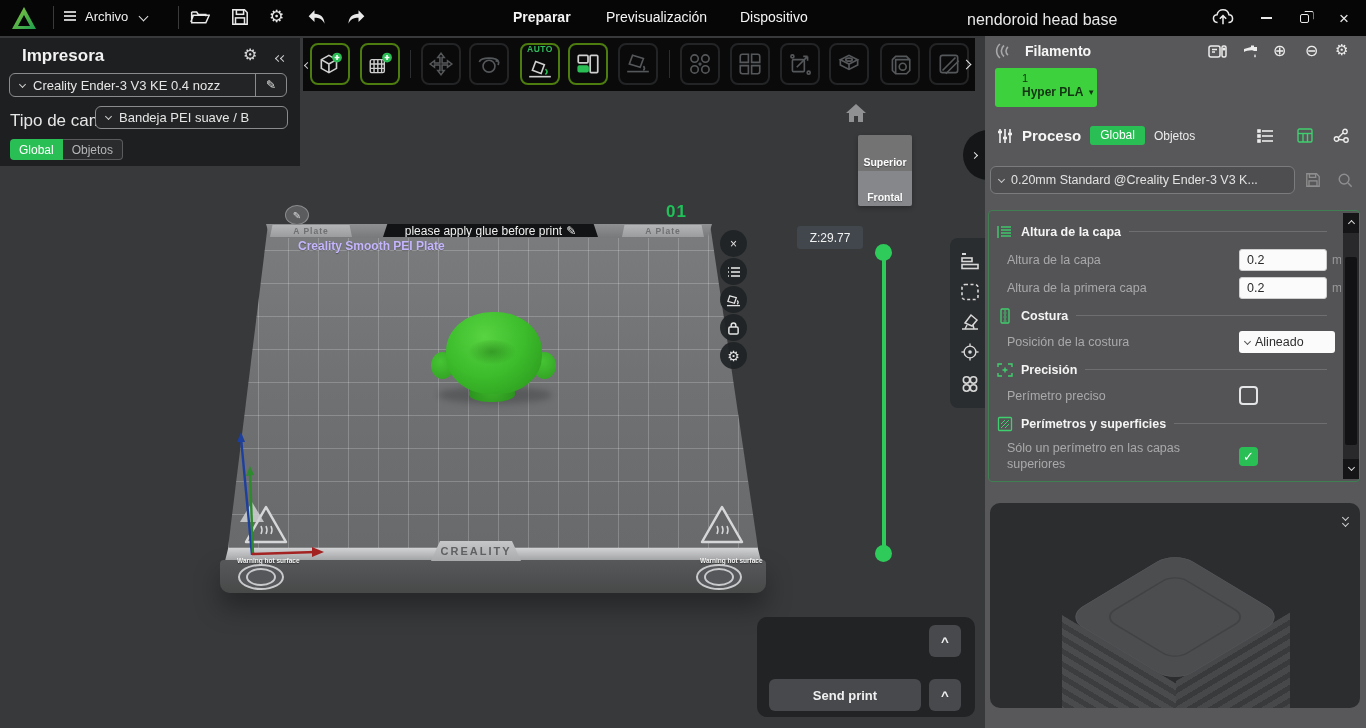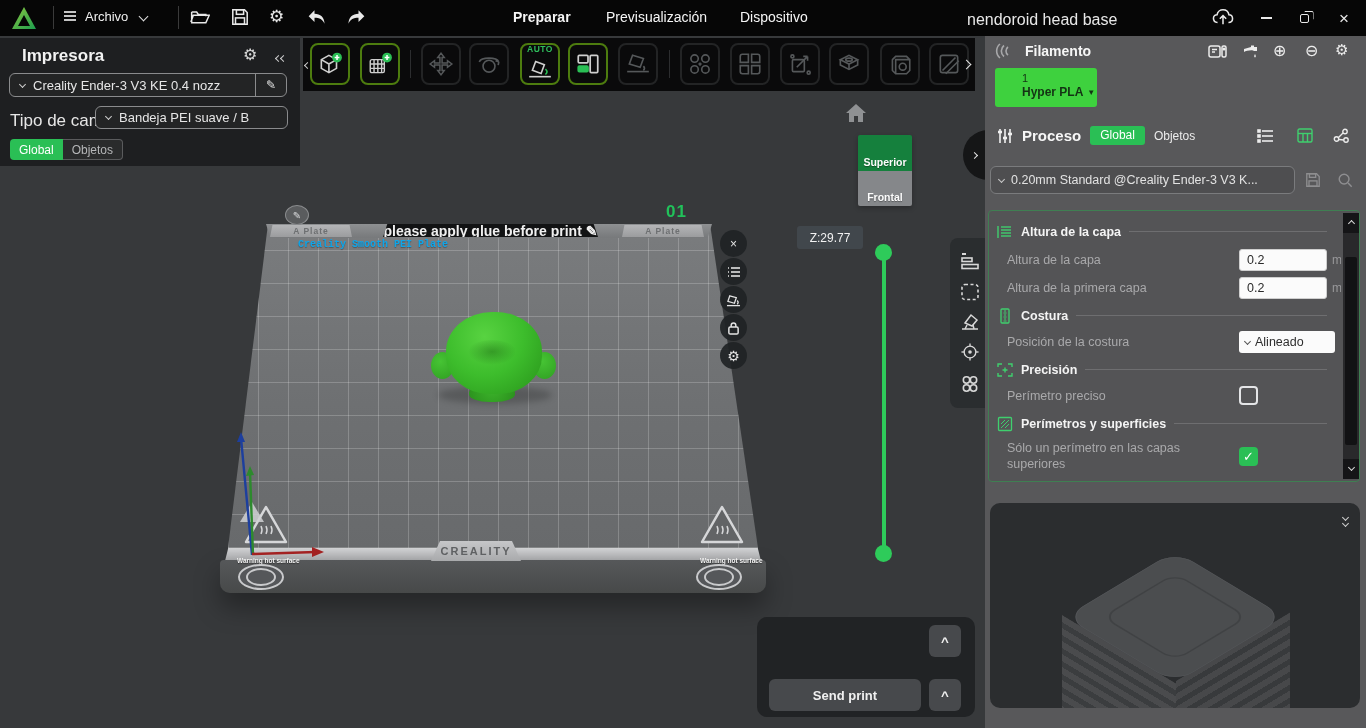--- a/index.html
+++ b/index.html
@@ -49,22 +49,22 @@
 
   .plate-surface { left:228px; top:226px; width:530px; height:322px;
     clip-path:polygon(7.5% 0,91% 0,100% 100%,0 100%);
     background:
       repeating-linear-gradient(90deg, rgba(255,255,255,.20) 0 1px, transparent 1px 30px),
       repeating-linear-gradient(0deg, rgba(255,255,255,.20) 0 1px, transparent 1px 33px),
       linear-gradient(#7a7c7e 0%, #6e7072 55%, #686a6c 100%);
   }
   .plate-topband { left:266px; top:224px; width:446px; height:14px; background:linear-gradient(#8e9092,#77797b); clip-path:polygon(0 0,100% 0,99% 100%,1% 100%); }
   .plate-tab { top:225px; height:12px; background:linear-gradient(#b4b5b7,#9b9c9e); color:#6e7072; font-size:8.5px; font-weight:bold; letter-spacing:1px; display:flex; align-items:center; justify-content:center; clip-path:polygon(3% 0,97% 0,100% 100%,0 100%); }
-  .glue-band { left:383px; top:224px; width:215px; height:13px; background:#121314; color:#f0f0f0; font-size:14px; font-weight:bold; display:flex; align-items:center; justify-content:center; gap:4px; clip-path:polygon(2% 0,98% 0,100% 100%,0 100%); }
-  .plate-name { left:298px; top:239px; color:#0ea5e9; font-weight:bold; font-size:10px; text-shadow:0 1px 1px rgba(0,0,0,.3);font-family:Liberation Mono, monospace; }
+  .glue-band { left:383px; top:224px; width:215px; height:13px; background:#121314; color:#f0f0f0; font-size:12px; font-weight:normal; display:flex; align-items:center; justify-content:center; gap:4px; clip-path:polygon(2% 0,98% 0,100% 100%,0 100%); }
+  .plate-name { left:298px; top:239px; color:#c4b5fd; font-weight:bold; font-size:12px; text-shadow:0 1px 1px rgba(0,0,0,.3); }
   .plate-number { left:666px; top:202px; color:#21c15a; font-weight:bold; font-size:17px; letter-spacing:1px; }
   .plate-edit { left:285px; top:205px; width:24px; height:20px; border-radius:50%; background:#5a5c5e; border:1px solid #8a8c8e; display:flex; align-items:center; justify-content:center; color:#d8d9db; font-size:10px; }
   .plate-silver { left:225px; top:548px; width:536px; height:13px; background:linear-gradient(#d2d3d5,#a8a9ab); clip-path:polygon(.6% 0,99.4% 0,100% 100%,0 100%); }
   .plate-apron { left:220px; top:560px; width:546px; height:33px; background:linear-gradient(#56585a,#474949); border-radius:4px 4px 10px 10px; box-shadow:0 14px 26px rgba(0,0,0,.35); }
   .creality-badge { left:431px; top:541px; width:90px; height:20px; background:linear-gradient(#c6c7c9,#a9aaac); clip-path:polygon(10% 0,90% 0,100% 100%,0 100%); display:flex; align-items:center; justify-content:center; color:#5f6163; font-weight:bold; font-size:11px; letter-spacing:2px; }
   .hot-text { color:#f2f2f2; font-size:6.5px; font-weight:bold; text-shadow:0 1px 1px rgba(0,0,0,.4); }
   .fingerprint { width:46px; height:26px; border:2px solid #c9cacc; border-radius:50%; background:#55575a; display:flex; align-items:center; justify-content:center; }
   .fingerprint:before { content:""; width:26px; height:14px; border:2px solid #c9cacc; border-radius:50%; }
 
   
@@ -79,21 +79,21 @@
   .plate-circle-btn { left:720px; width:27px; height:27px; border-radius:50%; background:rgba(32,35,37,.92); display:flex; align-items:center; justify-content:center; color:#e3e3e3; }
 
   
   .z-track { left:882px; top:252px; width:4px; height:301px; background:#2ecb5a; border-radius:2px; }
   .z-knob { left:875px; width:17px; height:17px; border-radius:50%; background:#2ecb5a; }
   .z-tip { left:797px; top:226px; width:66px; height:23px; background:#41474c; border-radius:3px; color:#f2f2f2; font-size:12px; display:flex; align-items:center; justify-content:center; }
 
   
   .viewcube { left:858px; top:135px; width:54px; height:71px; border-radius:2px; overflow:hidden; box-shadow:0 2px 5px rgba(0,0,0,.25); }
   .vc-face { height:50%; display:flex; align-items:flex-end; justify-content:center; color:#fdfdfd; font-weight:bold; font-size:10.5px; text-shadow:0 1px 1px rgba(0,0,0,.35); padding-bottom:3px; }
-  .vc-top { background:#15803d; }
+  .vc-top { background:#737373; }
   .vc-front { background:#85878a; }
 
   
   #side-toolbar { left:950px; top:238px; width:40px; height:170px; background:#2a2d2f; border-radius:8px 0 0 8px; display:flex; flex-direction:column; align-items:center; justify-content:space-around; padding:8px 0; color:#d8d8d8; }
 
   
   .panel-handle { left:963px; top:130px; width:50px; height:50px; border-radius:50%; background:#151617; color:#e8e8e8; display:flex; align-items:center; padding-left:9px; }
 
   
   #action-box { left:757px; top:617px; width:218px; height:100px; background:#212325; border-radius:10px; }

